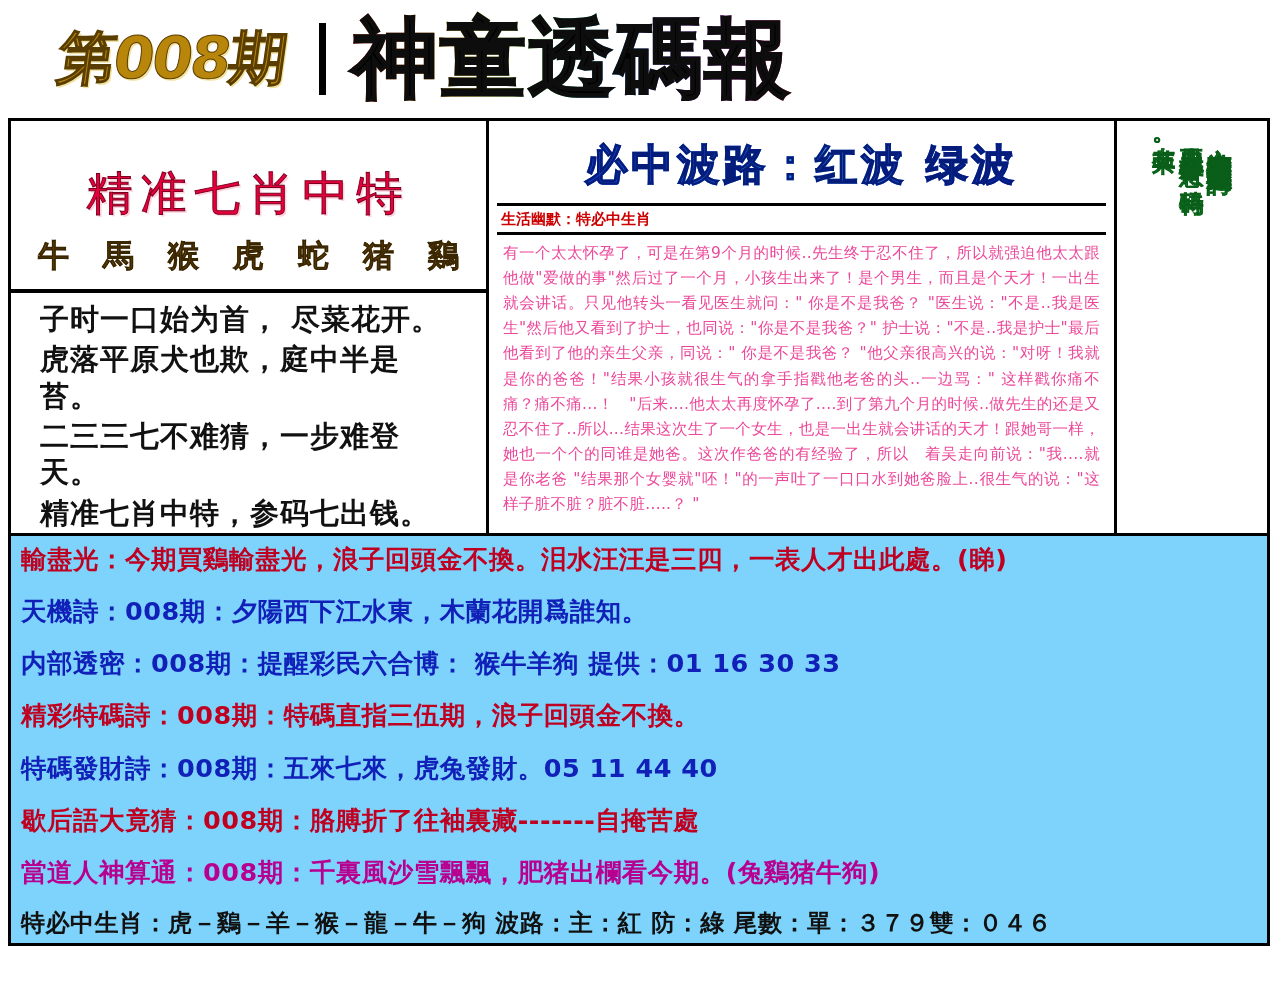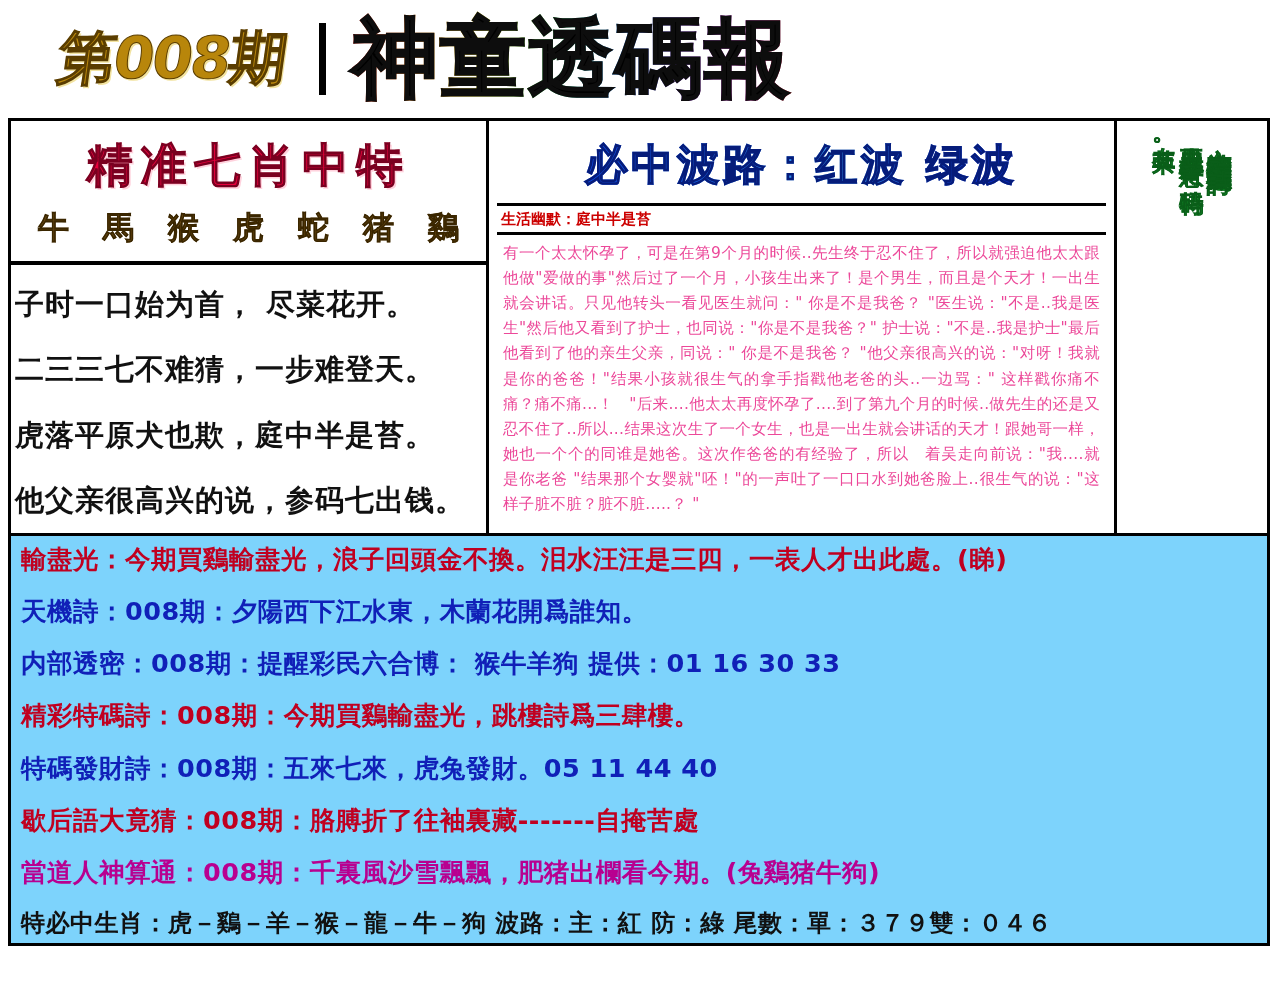--- a/index.html
+++ b/index.html
@@ -61,38 +61,39 @@
   .col-right{
     width:150px;box-sizing:border-box;
     display:flex;flex-direction:row-reverse;justify-content:center;gap:2px;
     padding:8px 4px;
   }
 
   
   .lead-title{
     text-align:center;
     font-family:"DejaVu Sans","Liberation Sans",sans-serif;
-    font-size:46px;font-weight:bold;
+    font-size:46px;font-weight:normal;
     color:#e8003c;
     letter-spacing:8px;
     -webkit-text-stroke:1px #7a0020;
     text-shadow:2px 2px 0 #ffd2dd;
     padding:14px 0 6px;
+    margin-top:28px;
   }
   .zodiac-row{
     display:flex;justify-content:space-around;align-items:center;
     font-family:"DejaVu Sans","Liberation Sans",sans-serif;
     font-size:31px;font-weight:bold;
     color:#6b4a12;
     -webkit-text-stroke:0.6px #3a2600;
     padding:4px 10px 12px;
     border-bottom:4px solid #000;
   }
   .verse{
-    padding:6px 4px 0;
+    padding:6px 29px 0;
     display:flex;flex-direction:column;justify-content:space-around;
     flex:1;
   }
   .verse div{
     font-family:"DejaVu Sans","Liberation Sans",sans-serif;
     font-size:29px;font-weight:bold;color:#111;
     letter-spacing:1px;
     line-height:1.25;
   }
 
@@ -193,45 +194,45 @@
         <span>牛</span>
         <span>馬</span>
         <span>猴</span>
         <span>虎</span>
         <span>蛇</span>
         <span>猪</span>
         <span>鷄</span>
       </div>
       <div class="verse">
         <div>子时一口始为首， 尽菜花开。</div>
+        <div>虎落平原犬也欺，庭中半是苔。</div>
         <div>二三三七不难猜，一步难登天。</div>
-        <div>虎落平原犬也欺，庭中半是苔。</div>
-        <div>他父亲很高兴的说，参码七出钱。</div>
+        <div>精准七肖中特，参码七出钱。</div>
       </div>
     </div>
 
     <div class="col-mid">
       <div class="wave-title">必中波路：红波 绿波</div>
       <div class="joke-box">
-        <div class="joke-head">生活幽默：庭中半是苔</div>
+        <div class="joke-head">生活幽默：特必中生肖</div>
         <div class="joke-body">有一个太太怀孕了，可是在第9个月的时候..先生终于忍不住了，所以就强迫他太太跟他做"爱做的事"然后过了一个月，小孩生出来了！是个男生，而且是个天才！一出生就会讲话。只见他转头一看见医生就问：" 你是不是我爸？ "医生说："不是..我是医生"然后他又看到了护士，也同说："你是不是我爸？" 护士说："不是..我是护士"最后他看到了他的亲生父亲，同说：" 你是不是我爸？ "他父亲很高兴的说："对呀！我就是你的爸爸！"结果小孩就很生气的拿手指戳他老爸的头..一边骂：" 这样戳你痛不痛？痛不痛...！　"后来....他太太再度怀孕了....到了第九个月的时候..做先生的还是又忍不住了..所以...结果这次生了一个女生，也是一出生就会讲话的天才！跟她哥一样，她也一个个的同谁是她爸。这次作爸爸的有经验了，所以　着吴走向前说："我....就是你老爸 "结果那个女婴就"呸！"的一声吐了一口口水到她爸脸上..很生气的说："这样子脏不脏？脏不脏.....？ "</div>
       </div>
     </div>
 
     <div class="col-right">
       <div class="vtext v1">六合神童特别奉獻透碼詩</div>
       <div class="vtext v2">只要用心解开诗意，特码</div>
       <div class="vtext v3">在其中。</div>
     </div>
   </div>
 
   <div class="lines">
     <div class="line">輸盡光：今期買鷄輸盡光，浪子回頭金不換。泪水汪汪是三四，一表人才出此處。(睇)</div>
     <div class="line blue">天機詩：008期：夕陽西下江水東，木蘭花開爲誰知。</div>
     <div class="line blue">内部透密：008期：提醒彩民六合博： 猴牛羊狗 提供：01 16 30 33</div>
-    <div class="line">精彩特碼詩：008期：今期買鷄輸盡光，跳樓詩爲三肆樓。</div>
+    <div class="line">精彩特碼詩：008期：特碼直指三伍期，浪子回頭金不換。</div>
     <div class="line blue">特碼發財詩：008期：五來七來，虎兔發財。05 11 44 40</div>
     <div class="line">歇后語大竟猜：008期：胳膊折了往袖裏藏-------自掩苦處</div>
     <div class="line magenta">當道人神算通：008期：千裏風沙雪飄飄，肥猪出欄看今期。(兔鷄猪牛狗)</div>
     <div class="line last">特必中生肖：虎－鷄－羊－猴－龍－牛－狗 波路：主：紅 防：綠 尾數：單：３７９雙：０４６</div>
   </div>
 
 </div>
 
 </body></html>

